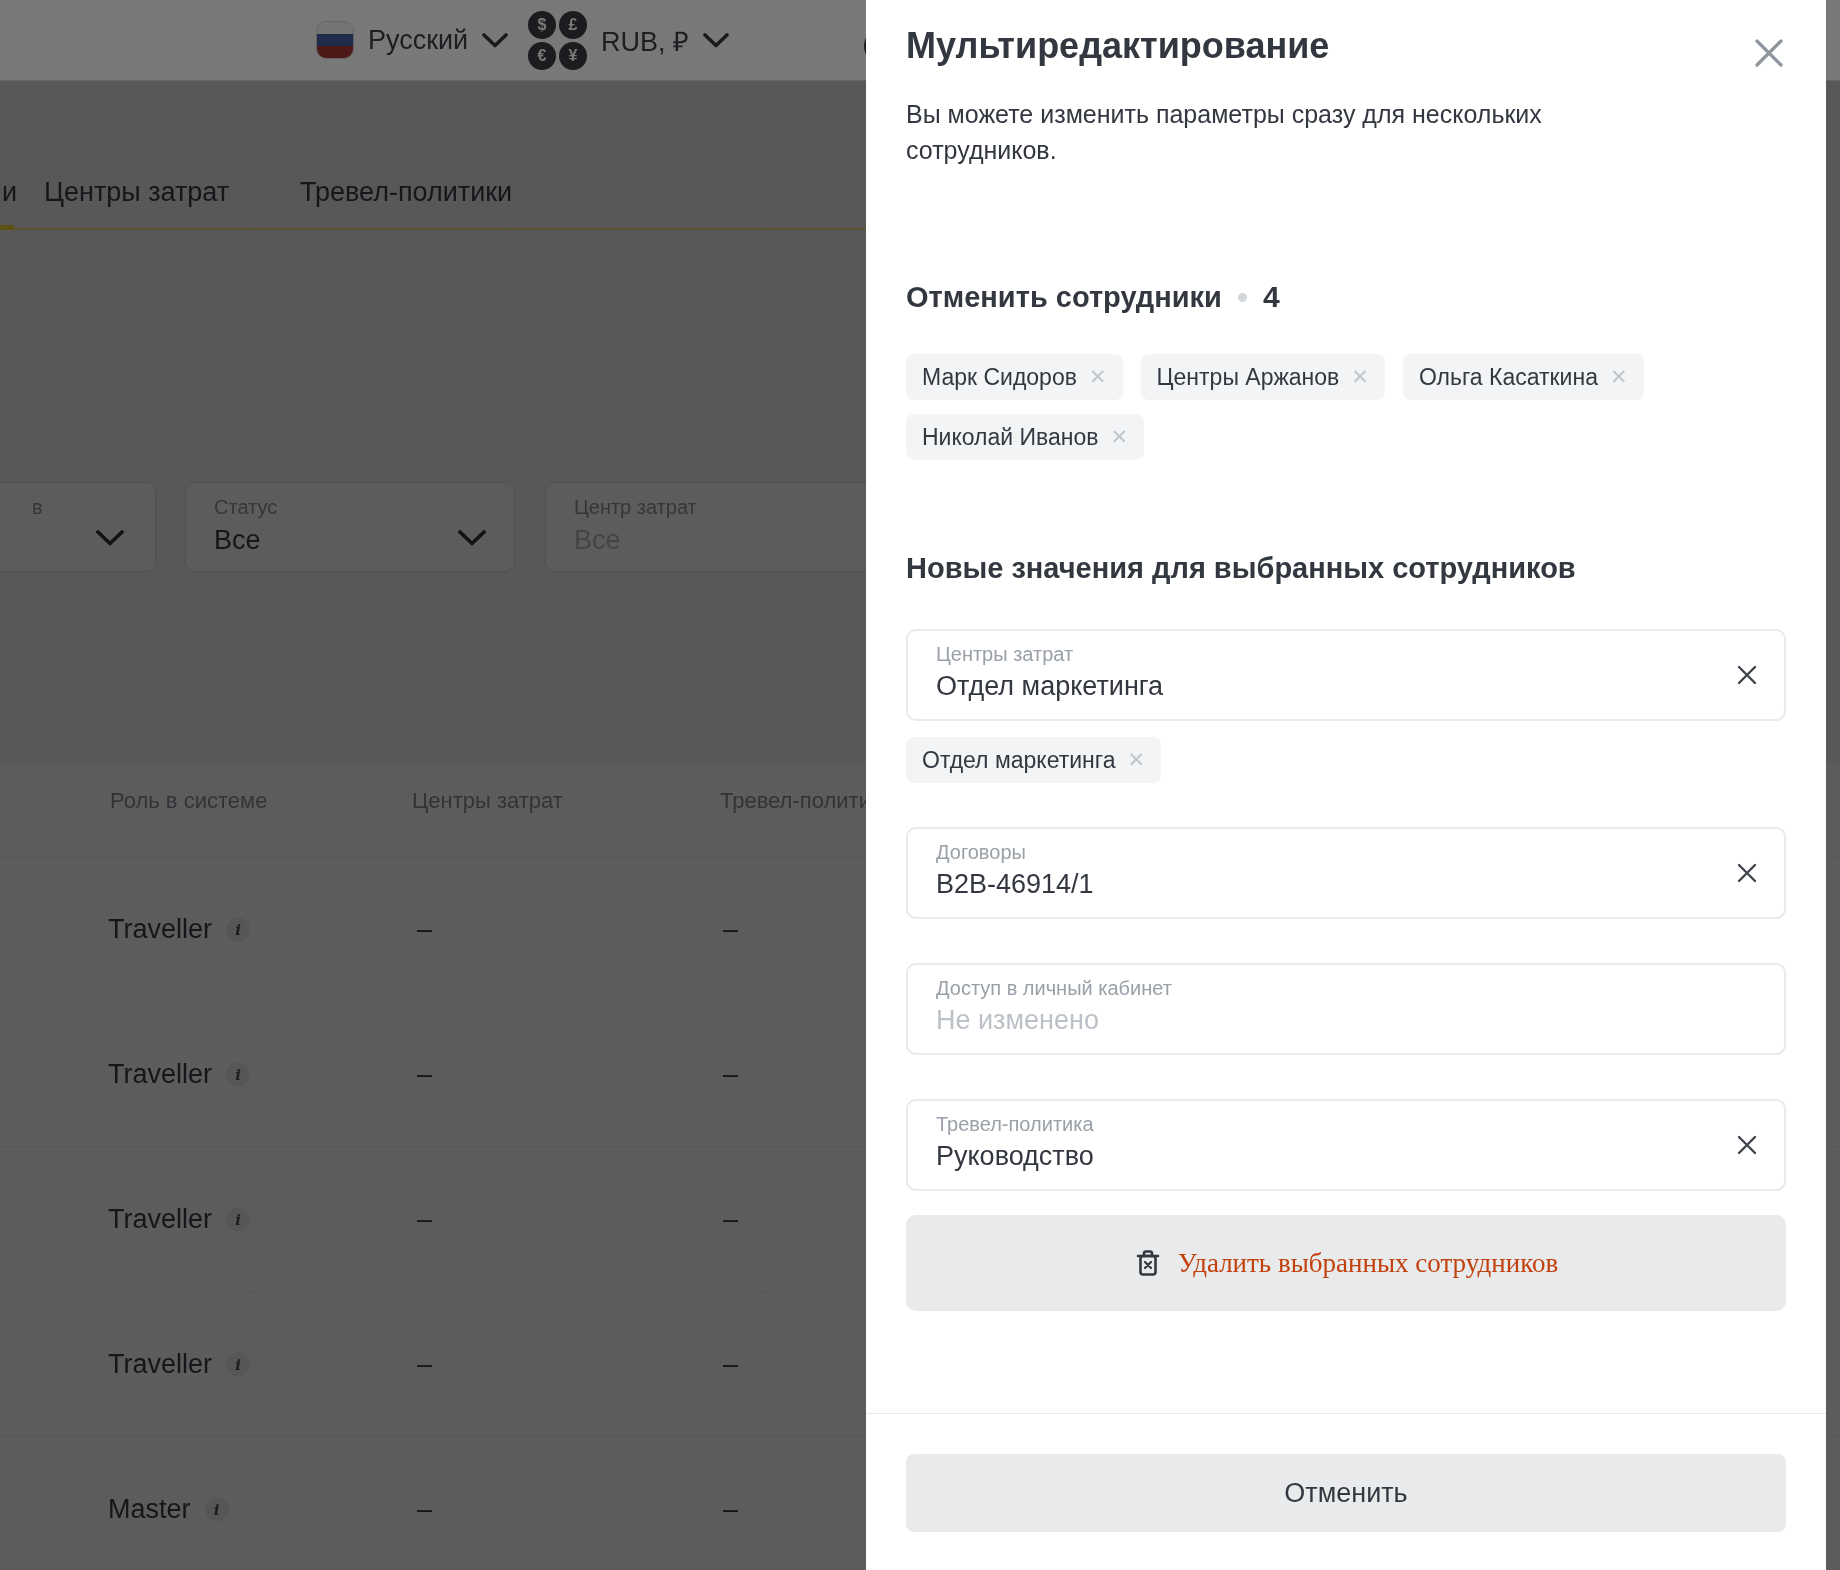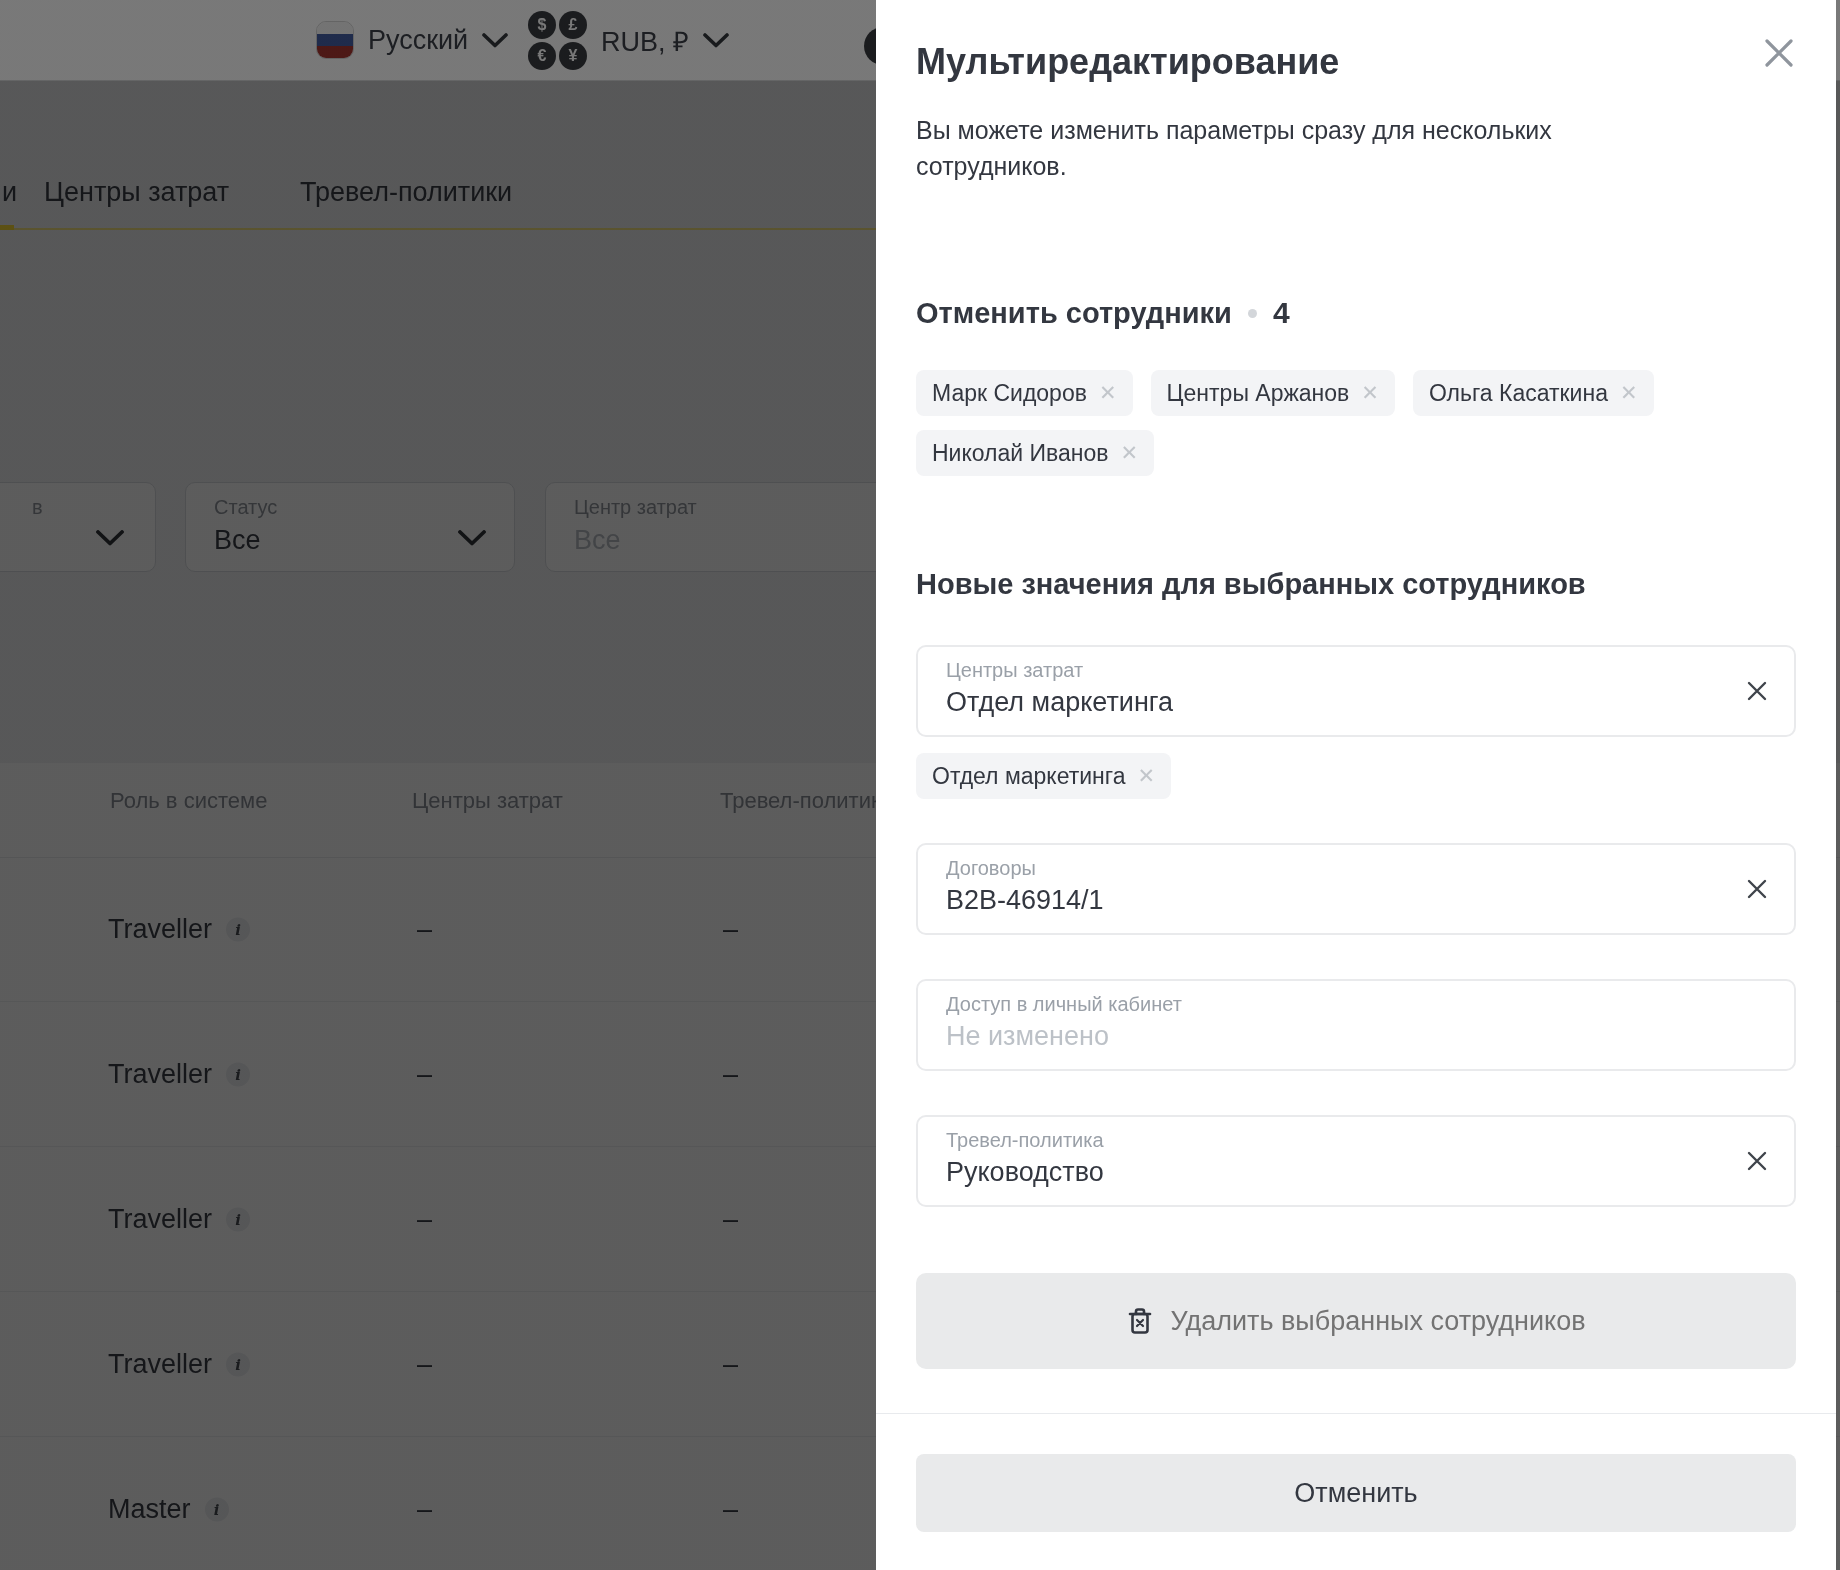--- a/index.html
+++ b/index.html
@@ -39,44 +39,44 @@
   .c-role{left:108px;display:flex;align-items:center;gap:14px;}
   .i-badge{width:24px;height:24px;border-radius:50%;background:#ECEEF1;color:#41464D;
            font:italic 700 15px "DejaVu Serif",serif;display:flex;align-items:center;justify-content:center;}
   .c-d1{left:417px;} .c-d2{left:723px;}
 
   .overlay{position:absolute;inset:0;z-index:5;
     background:linear-gradient(180deg,rgba(10,10,10,.55) 0px,rgba(10,10,10,.55) 80px,
                rgba(5,5,5,.65) 81px,rgba(5,5,5,.65) 100%);}
 
   
-  .drawer{position:absolute;right:4px;top:0;width:960px;height:1570px;background:#FFFFFF;z-index:10;
-          box-sizing:border-box;padding:40px 40px 0;}
+  .drawer{position:absolute;right:14px;top:0;width:960px;height:1570px;background:#FFFFFF;z-index:10;
+          box-sizing:border-box;padding:24px 40px 0;}
   .d-title{font-size:36px;line-height:44px;font-weight:700;color:#333740;}
   .d-close{position:absolute;top:36px;right:40px;width:34px;height:34px;cursor:pointer;}
   .d-desc{margin-top:28px;font-size:25px;line-height:36px;max-width:700px;color:#333740;}
   .sec-head{display:flex;align-items:center;gap:16px;font-size:29px;font-weight:700;color:#333740;}
   .sel-head{margin-top:112px;}
   .dot{width:9px;height:9px;border-radius:50%;background:#D3D6DA;}
   .count{font-size:30px;font-weight:700;}
   .chips{margin-top:40px;display:flex;flex-wrap:wrap;gap:14px 18px;max-width:880px;}
   .chip{height:46px;display:inline-flex;align-items:center;gap:12px;padding:0 16px;background:#F3F4F6;
         border-radius:8px;font-size:23px;color:#333740;white-space:nowrap;text-align:right;}
   .chip .x{color:#C2C6CB;font-size:21px;cursor:pointer;}
   .nv-head{margin-top:92px;}
   .field{position:relative;margin-top:44px;height:92px;border:2px solid #E9EAEC;border-radius:10px;
          box-sizing:border-box;padding:12px 70px 0 28px;background:#FFFFFF;}
   .fl{font-size:20px;color:#9AA0A8;}
   .fv{margin-top:5px;font-size:27px;color:#333740;}
   .fv.ph{color:#BCC1C7;}
   .f-clear{position:absolute;right:24px;top:50%;transform:translateY(-50%);cursor:pointer;}
   .vchip-row{margin-top:16px;}
-  .delete-btn{margin-top:66px;height:96px;width:100%;background:#E9EAEB;border:none;border-radius:10px;
-              display:flex;align-items:center;justify-content:center;gap:16px;font-size:27px;color:#737373;
-              font-family:Liberation Sans, sans-serif;cursor:pointer;}
+  .delete-btn{margin-top:24px;height:96px;width:100%;background:#E9EAEB;border:none;border-radius:10px;
+              display:flex;align-items:center;justify-content:center;gap:16px;font-size:27px;color:#c2410c;
+              font-family:Liberation Serif, serif;cursor:pointer;}
   .d-footer{position:absolute;left:0;bottom:0;width:100%;height:157px;border-top:1px solid #E8EAED;
             box-sizing:border-box;padding:40px 40px 0;display:flex;gap:40px;background:#FFFFFF;}
   .btn{flex:1;height:78px;border:none;border-radius:8px;display:flex;align-items:center;justify-content:center;
        font-size:27px;color:#333740;font-family:inherit;cursor:pointer;}
   .btn-cancel{background:#E9EAEB;}
   .btn-save{background:#F5D97C;}
 </style>
 </head>
 <body>
 

